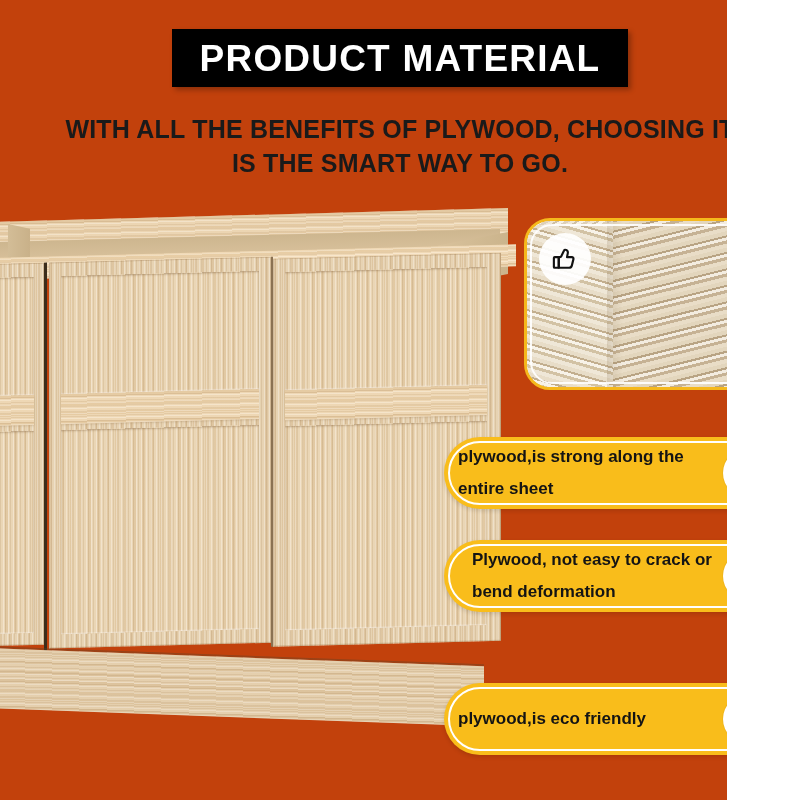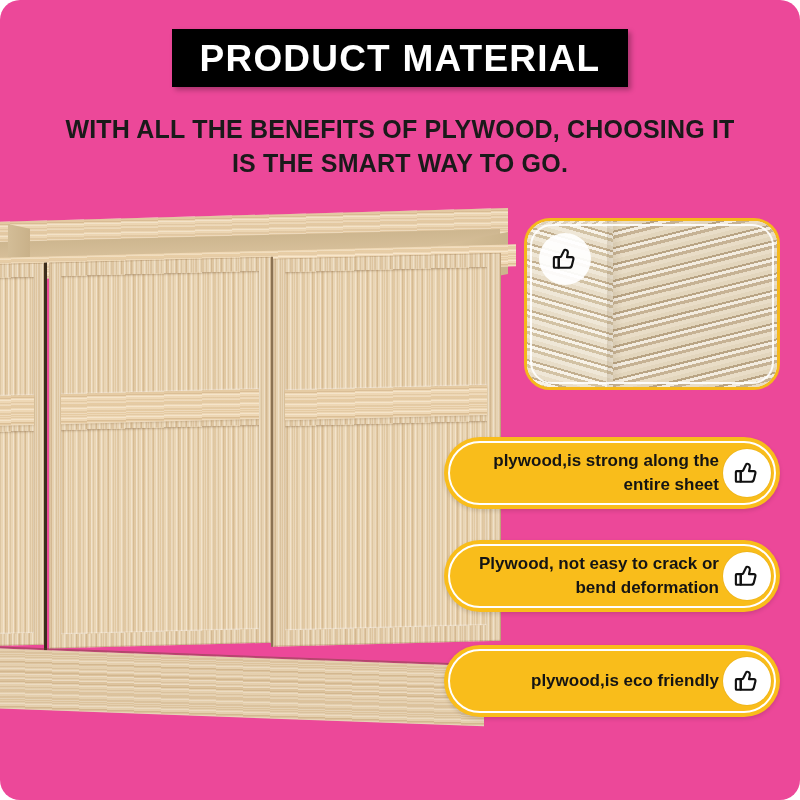--- a/index.html
+++ b/index.html
@@ -2,26 +2,25 @@
 <html><head>
 <meta charset="utf-8">
 <style>
   html, body {
     margin: 0;
     padding: 0;
     background: #ffffff;
   }
   #page {
     position: relative;
-    width: 800px;
+    width: 727px;
     height: 800px;
-    background: #ec4899;
+    background: #c2410c;
     overflow: hidden;
     font-family: "Liberation Sans", sans-serif;
-    border-radius: 20px;
   }
 
   
   #title-banner {
     position: absolute;
     left: 172px;
     top: 29px;
     width: 456px;
     height: 58px;
     background: #000000;
@@ -253,32 +252,32 @@
   .pill::after {
     content: "";
     position: absolute;
     left: 4px; top: 4px; right: 4px; bottom: 4px;
     border: 2px solid #ffffff;
     border-radius: 36px;
     pointer-events: none;
   }
   .pill-label {
     flex: 1 1 auto;
-    text-align: right;
+    text-align: left;
     color: #141414;
     font-size: 17px;
     font-weight: 700;
-    line-height: 24px;
+    line-height: 32px;
     z-index: 2;
     padding-right: 4px;
     font-family: "Liberation Sans", sans-serif;
   }
   #pill-0 { left: 444px; top: 437px; width: 336px; height: 72px; }
   #pill-1 { left: 444px; top: 540px; width: 336px; height: 72px; padding-left: 28px; }
-  #pill-2 { left: 444px; top: 645px; width: 336px; height: 72px; }
+  #pill-2 { left: 444px; top: 683px; width: 336px; height: 72px; }
 </style>
 </head>
 <body>
 
 <div id="page">
 
   <div id="title-banner">
     <div id="title-text">PRODUCT MATERIAL</div>
   </div>
 

